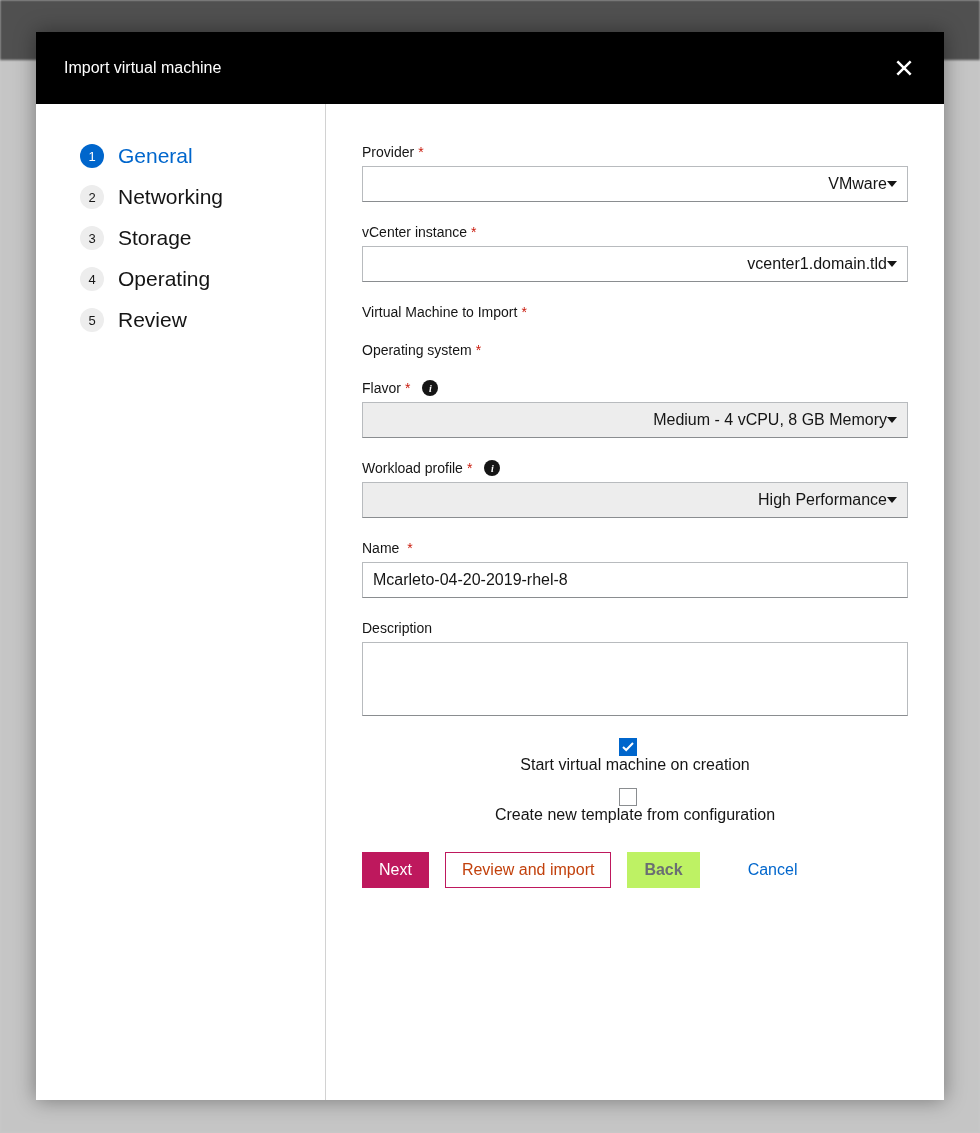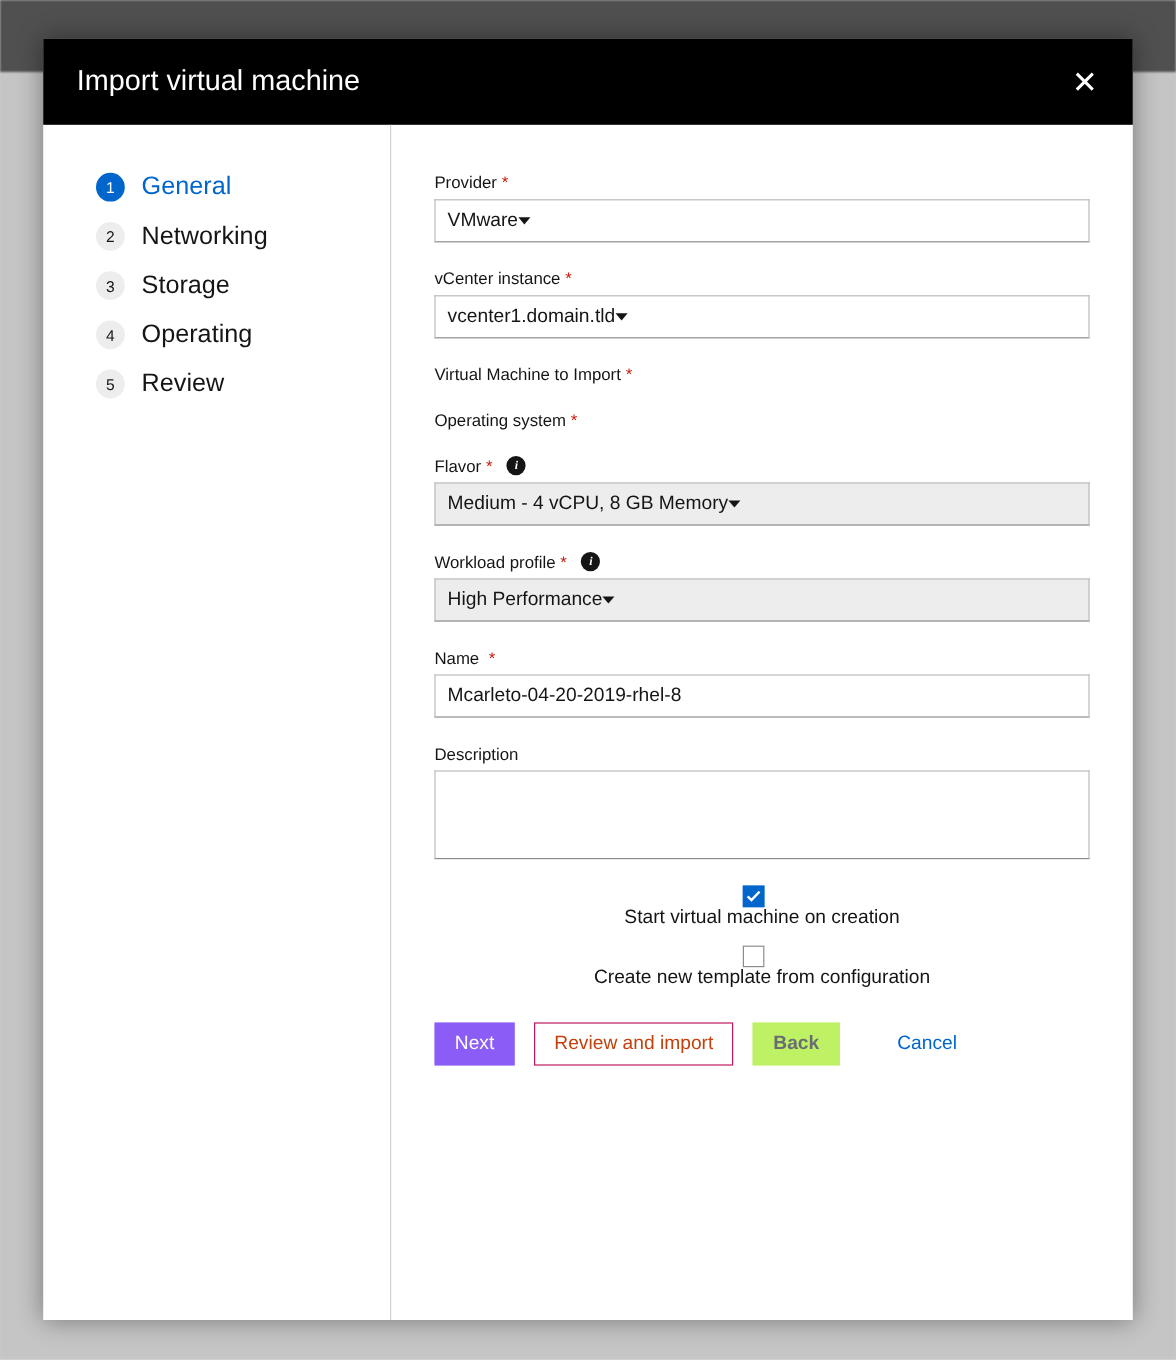--- a/index.html
+++ b/index.html
@@ -23,21 +23,21 @@
     display: flex; flex-direction: column;
   }
 
   .modal-header {
     background: #000;
     color: #fff;
     height: 72px;
     display: flex; align-items: center; justify-content: space-between;
     padding: 0 26px 0 28px;
   }
-  .modal-title { font-size: 24px; font-weight: 400; }
+  .modal-title { font-size: 16px; font-weight: 400; }
   .close-btn { width: 28px; height: 28px; cursor: pointer; display:flex; align-items:center; justify-content:center; }
   .close-btn svg { width: 20px; height: 20px; }
 
   .modal-body {
     flex: 1; display: flex; min-height: 0;
   }
 
   .sidebar {
     width: 290px; border-right: 1px solid #d2d2d2;
     padding: 40px 0 0 44px;
@@ -67,21 +67,21 @@
     font-size: 10px; font-weight: bold; font-style: italic; font-family: Georgia, serif;
     margin-left: 12px;
   }
   .select, .input, .textarea {
     width: 100%; height: 36px;
     border: 1px solid #b8bbbe;
     border-bottom: 1px solid #8a8d90;
     padding: 0 10px;
     font-size: 16px; color: #151515;
     background: #fff;
-    display: flex; align-items: center; justify-content: flex-start;
+    display: flex; align-items: center; justify-content: flex-end;
     cursor: pointer;
   }
   .select.disabled { background: #ededed; }
   .caret { width: 0; height: 0; border-left: 5px solid transparent; border-right: 5px solid transparent; border-top: 6px solid #151515; }
   .input { cursor: text; }
   .textarea {
     height: 74px; resize: none; padding: 8px 10px;
     font-family: inherit;
     border-bottom: 1px solid #8a8d90;
   }
@@ -98,21 +98,21 @@
   .checkbox-label { font-size: 16px; color: #151515; }
 
   .footer {
     display: flex; gap: 16px; align-items: center; margin-top: 28px;
   }
   .btn {
     height: 36px; padding: 0 16px; font-size: 16px;
     display: inline-flex; align-items: center; justify-content: center;
     cursor: pointer; border: 1px solid transparent;
   }
-  .btn-primary { background: #8b5cf6; color: #fff; }
+  .btn-primary { background: #be185d; color: #fff; }
   .btn-secondary { background: #fff; color: #c2410c; border: 1px solid #be185d; }
   .btn-disabled { background: #bef264; color: #6a6e73; cursor: default; font-weight: bold; }
   .btn-link { background: none; color: #0066cc; border: none; padding: 0 8px; }
 </style>
 </head>
 <body>
 
 <div class="backdrop"></div>
 
 <div class="modal">

